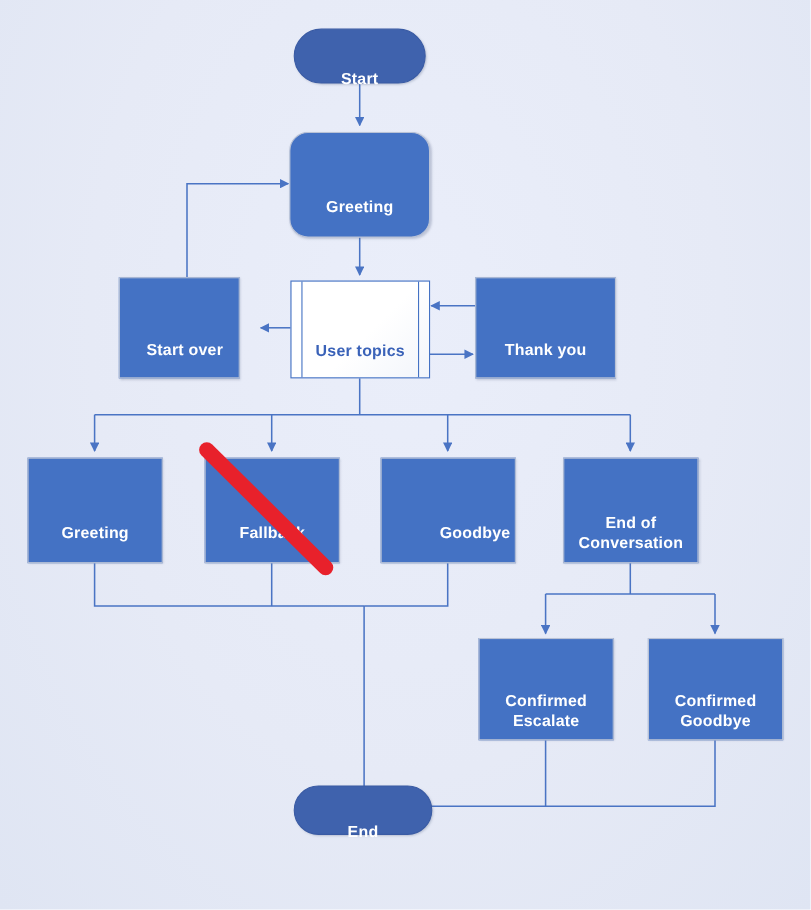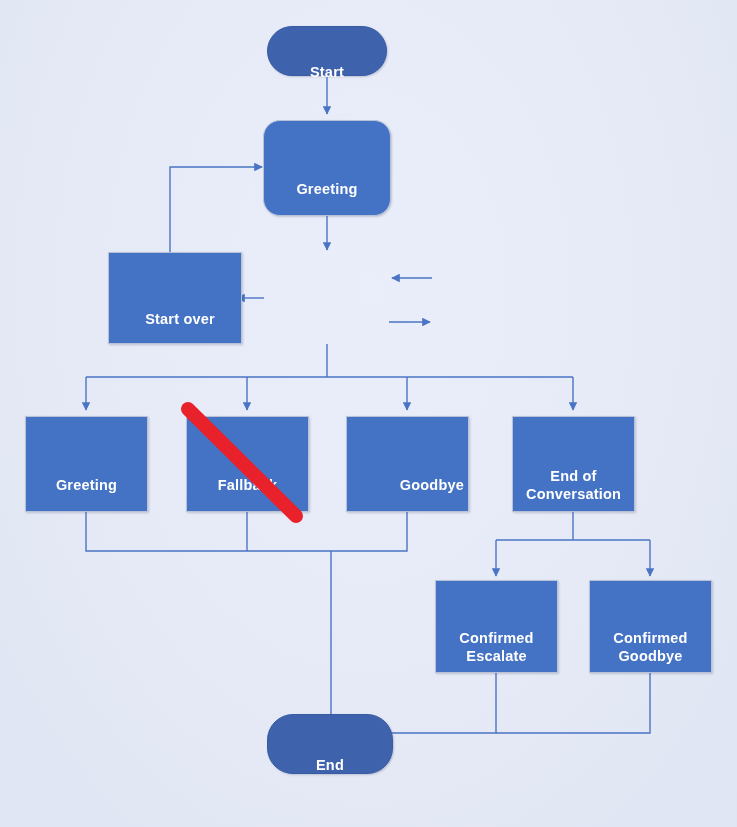--- a/index.html
+++ b/index.html
@@ -122,25 +122,33 @@
   </svg>
 
   <div class="node terminator" style="left:267px; top:26px; width:120px; height:50px;">
     <span class="label">Start</span>
   </div>
 
   <div class="node process" style="left:263px; top:120px; width:128px; height:96px;border-radius:17px;">
     <span class="label">Greeting</span>
   </div>
 
-  <div class="node process" style="left:108px; top:252px; width:134px; height:92px;padding-left:10px;">
+  <div class="node process" style="left:108px; top:252px; width:110px; height:92px;padding-left:10px;">
     <span class="label">Start over</span>
   </div>
 
+  <div class="node subroutine" style="left:264px; top:255px; width:127px; height:89px;">
+    <span class="bar left"></span>
+    <span class="bar right"></span>
+    <span class="label">User topics</span>
+  </div>
 
+  <div class="node process" style="left:432px; top:252px; width:128px; height:92px;">
+    <span class="label">Thank you</span>
+  </div>
 
   <div class="node process" style="left:25px; top:416px; width:123px; height:96px;">
     <span class="label">Greeting</span>
   </div>
 
   <div class="node process" style="left:186px; top:416px; width:123px; height:96px;">
     <span class="label">Fallback</span>
   </div>
 
   <div class="node process" style="left:346px; top:416px; width:123px; height:96px;justify-content:flex-end;">
@@ -161,21 +169,21 @@
     </span>
   </div>
 
   <div class="node process" style="left:589px; top:580px; width:123px; height:93px;">
     <span class="label">
       <span>Confirmed</span><br>
       <span>Goodbye</span>
     </span>
   </div>
 
-  <div class="node terminator" style="left:267px; top:714px; width:126px; height:60px;">
+  <div class="node terminator" style="left:267px; top:714px; width:126px; height:45px;">
     <span class="label">End</span>
   </div>
 
   <svg class="strike" style="left:170px; top:395px;" width="145" height="135" xmlns="http://www.w3.org/2000/svg">
     <line x1="18" y1="14" x2="126" y2="121" stroke="#e8212b" stroke-width="14" stroke-linecap="round"></line>
   </svg>
 
 </div>
 
 </body></html>

